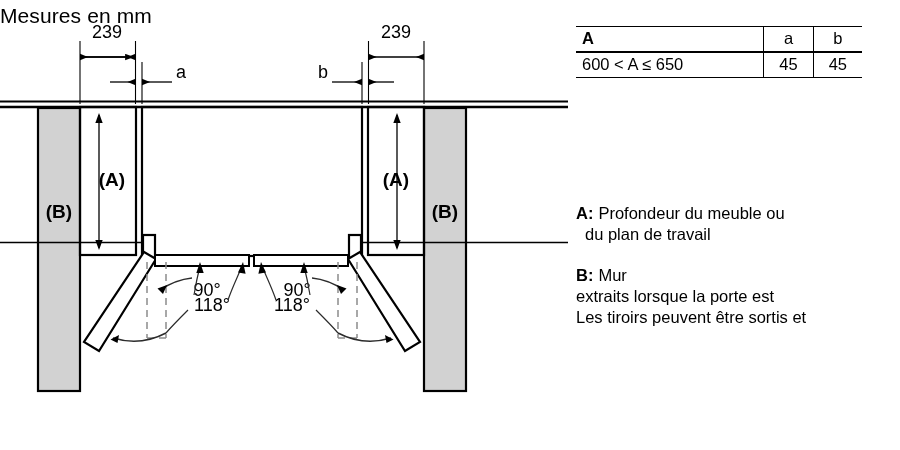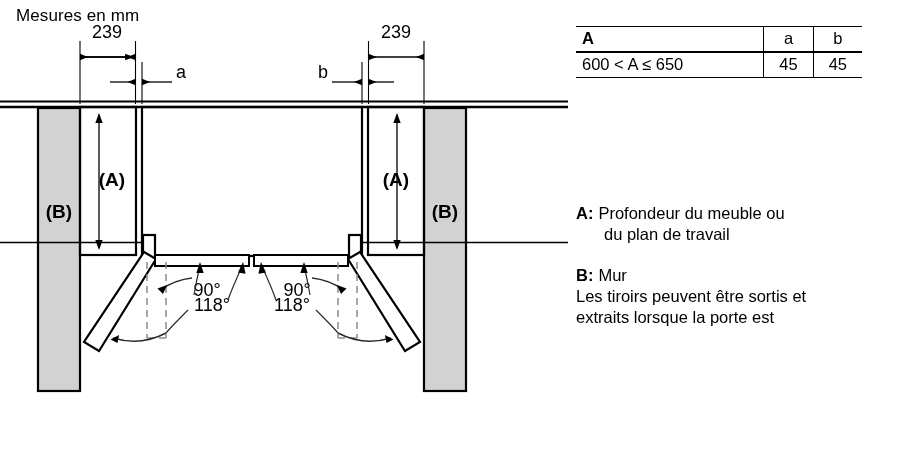--- a/index.html
+++ b/index.html
@@ -9,22 +9,22 @@
     background:#ffffff;
     font-family:"Liberation Sans", sans-serif;
     color:#000000;
     overflow:hidden;
     position:relative;
   }
   #root{position:relative;width:900px;height:450px;}
 
   
   .title{
-    position:absolute;left:16px;top:6px;
-    font-size:17px;line-height:20px;
+    position:absolute;left:0;top:6px;
+    font-size:21px;line-height:20px;
     letter-spacing:0.1px;
     white-space:nowrap;
   }
 
   
   .drawing{position:absolute;left:0;top:0;width:570px;height:450px;}
 
   
   .right-col{position:absolute;left:572px;top:0;width:328px;height:450px;}
 
@@ -49,21 +49,21 @@
   table.spec .c0{width:186px;padding-left:6px;}
   table.spec .c1{width:50px;text-align:center;border-left:1.6px solid #000;}
   table.spec .c2{width:50px;text-align:center;border-left:1.6px solid #000;}
   table.spec .bold{font-weight:bold;}
 
   .notes{position:absolute;left:4px;top:203px;width:320px;font-size:16.5px;line-height:21px;}
   .note-block{margin-bottom:20px;}
   .note-row{display:flex;align-items:flex-start;}
   .note-key{font-weight:bold;margin-right:5px;white-space:nowrap;}
   .note-val{}
-  .note-indent{margin-left:28px;}
+  .note-indent{margin-left:9px;}
   .note-line{display:block;}
 </style>
 </head>
 <body>
 
 <div id="root">
 
   <div class="title">Mesures en mm</div>
 
   <svg class="drawing" viewBox="0 0 570 450">
@@ -259,20 +259,20 @@
           <span class="note-val">Profondeur du meuble ou</span>
         </div>
         <div class="note-indent note-line">du plan de travail</div>
       </div>
 
       <div class="note-block">
         <div class="note-row">
           <span class="note-key">B:</span>
           <span class="note-val">Mur</span>
         </div>
+        <div class="note-line">extraits lorsque la porte est</div>
         <div class="note-line">Les tiroirs peuvent être sortis et</div>
-        <div class="note-line">extraits lorsque la porte est</div>
       </div>
 
     </div>
   </div>
 
 </div>
 
 </body></html>

